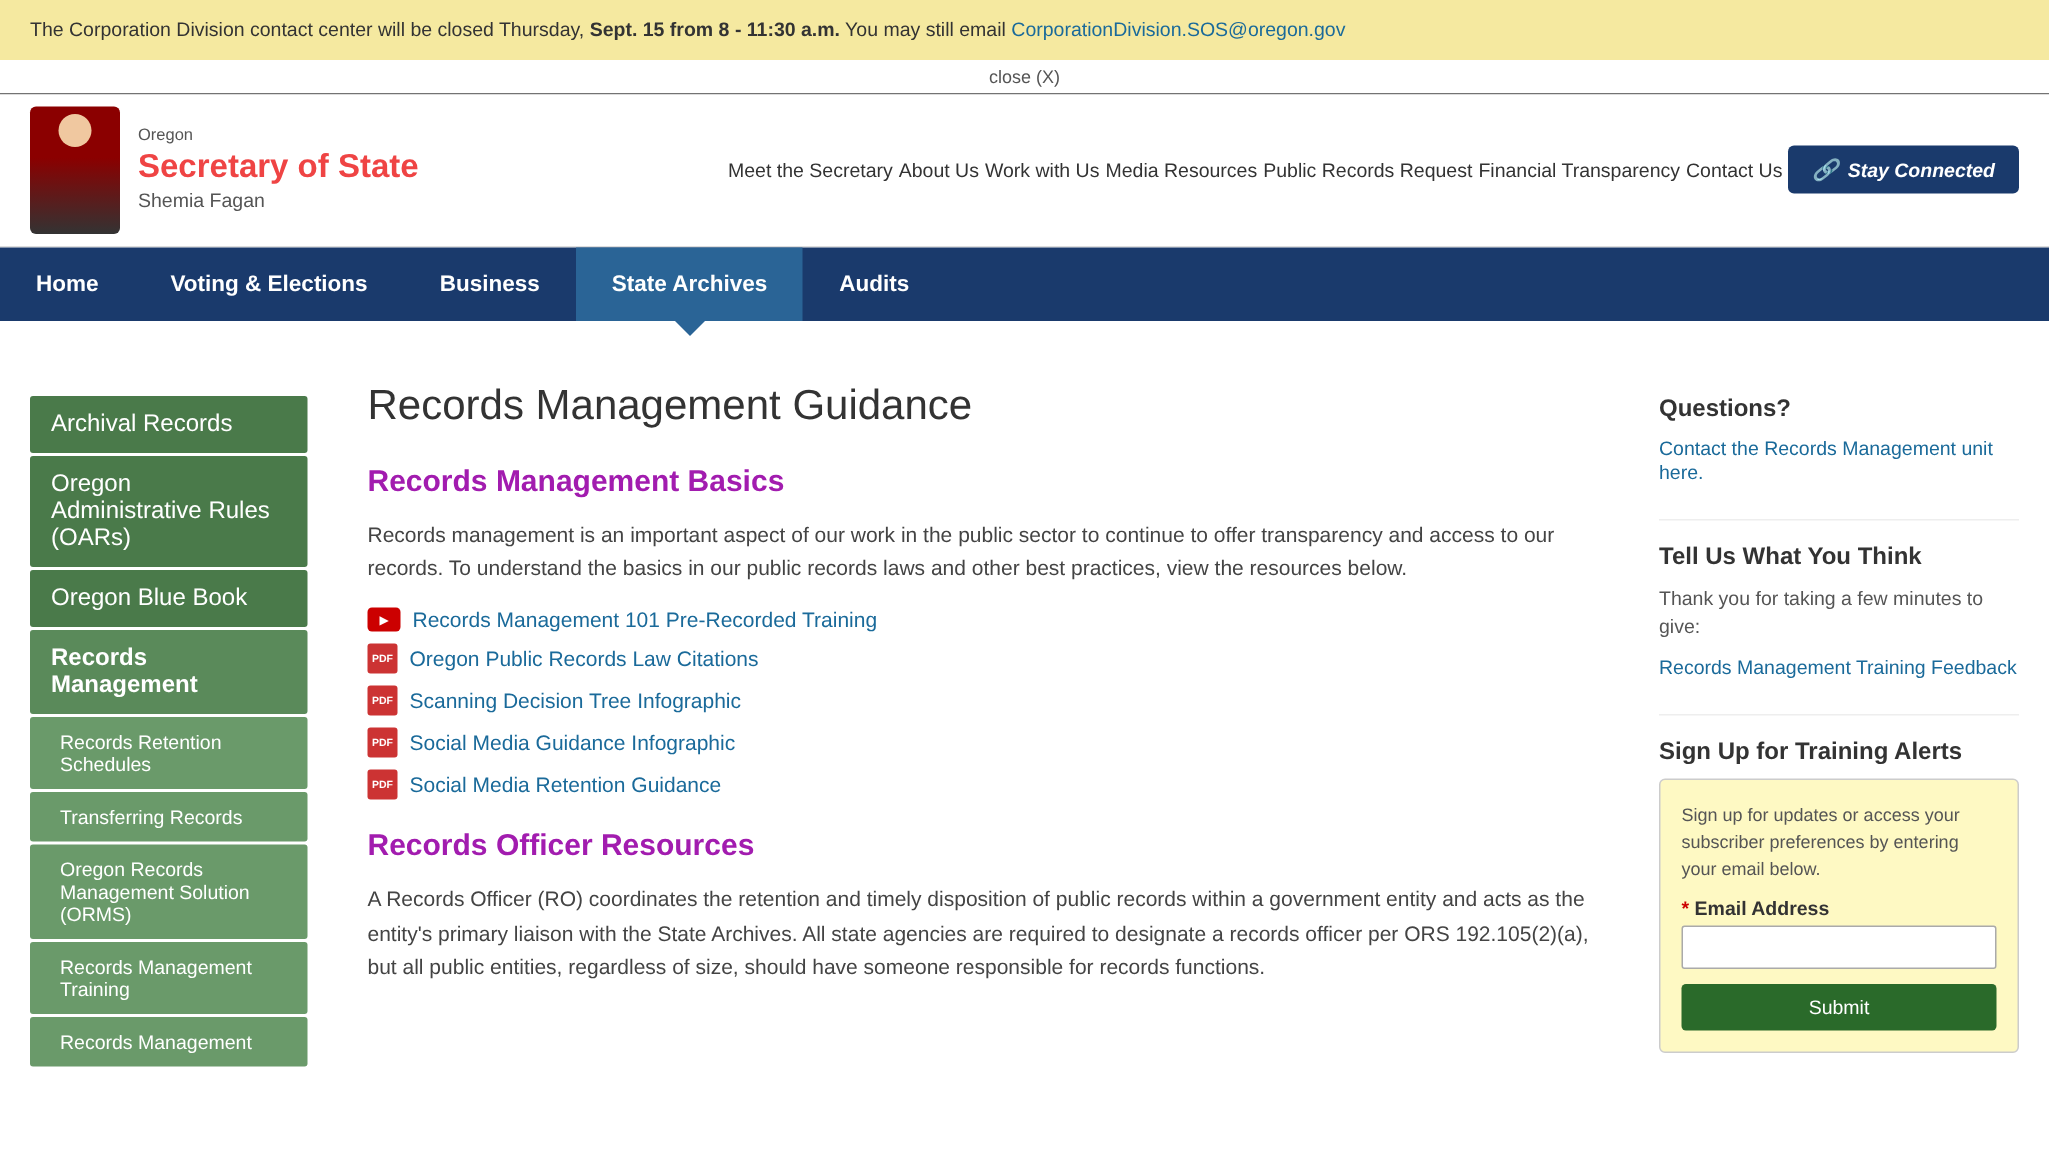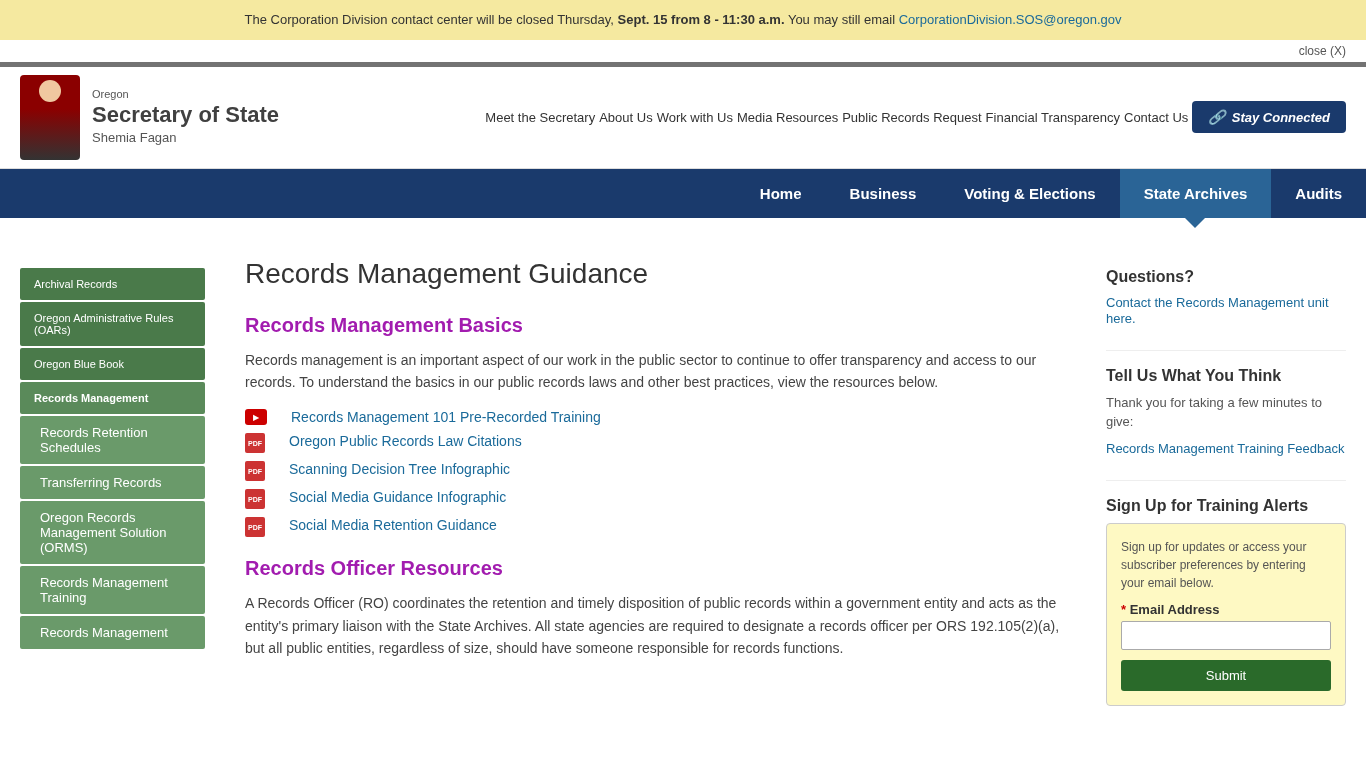--- a/index.html
+++ b/index.html
@@ -2,33 +2,33 @@
 <html><head>
   <meta charset="utf-8">
   <style>
     * { box-sizing: border-box; margin: 0; padding: 0; }
     body { font-family: Arial, sans-serif; font-size: 14px; color: #333; background: #fff; }
 
     
     .alert-banner {
       background: #f5e9a0;
       padding: 10px 20px;
-      text-align: center;
+      text-align: left;
       font-size: 13px;
       line-height: 1.5;
     }
     .alert-banner a { color: #1a6a9a; text-decoration: none; }
 
     
     .close-bar {
       background: #fff;
-      text-align: right;
+      text-align: center;
       padding: 4px 20px;
       font-size: 12px;
-      border-bottom: 5px solid #737373;
+      border-bottom: 1px solid #737373;
     }
     .close-bar a { color: #555; text-decoration: none; cursor: pointer; }
 
     
     .header {
       display: flex;
       align-items: center;
       justify-content: space-between;
       padding: 0 20px 0 0;
       background: #fff;
@@ -60,21 +60,21 @@
       top: 5px;
       left: 50%;
       transform: translateX(-50%);
       width: 22px;
       height: 22px;
       border-radius: 50%;
       background: #f0c8a0;
     }
     .logo-text { line-height: 1.3; }
     .logo-text .oregon { font-size: 11px; color: #555; }
-    .logo-text .sos { font-size: 22px; font-weight: bold; color: #404040; }
+    .logo-text .sos { font-size: 22px; font-weight: bold; color: #ef4444; }
     .logo-text .name { font-size: 13px; color: #555; }
 
     
     .top-nav {
       display: flex;
       align-items: center;
       gap: 4px;
       font-size: 13px;
       flex-wrap: wrap;
     }
@@ -94,21 +94,20 @@
     .stay-connected-btn::before {
       content: '🔗';
       font-size: 14px;
     }
 
     
     .main-nav {
       background: #1a3a6c;
       display: flex;
       align-items: stretch;
-      justify-content: flex-end;
     }
     .main-nav a {
       color: #fff;
       text-decoration: none;
       padding: 16px 24px;
       font-size: 15px;
       font-weight: bold;
       white-space: nowrap;
       display: block;
     }
@@ -141,21 +140,21 @@
       width: 185px;
       flex-shrink: 0;
       margin-top: 30px;
     }
     .sidebar-item {
       display: block;
       padding: 10px 14px;
       background: #4a7a4a;
       color: #fff;
       text-decoration: none;
-      font-size: 11px;
+      font-size: 16px;
       margin-bottom: 2px;
       border-radius: 2px;
     }
     .sidebar-item.active { background: #5a8a5a; font-weight: bold; }
     .sidebar-sub-item {
       display: block;
       padding: 9px 14px 9px 20px;
       background: #6a9a6a;
       color: #fff;
       text-decoration: none;
@@ -186,22 +185,22 @@
     }
     .section-body {
       font-size: 14px;
       line-height: 1.6;
       color: #444;
       margin-bottom: 16px;
     }
     .resource-list { list-style: none; margin-bottom: 20px; }
     .resource-list li {
       display: flex;
-      align-items: flex-start;
-      gap: 24px;
+      align-items: center;
+      gap: 8px;
       margin-bottom: 8px;
       font-size: 14px;
     }
     .resource-list li a { color: #1a6a9a; text-decoration: none; }
     .icon-youtube {
       width: 22px;
       height: 16px;
       background: #cc0000;
       border-radius: 3px;
       display: inline-flex;
@@ -320,22 +319,22 @@
     <a href="#">Media Resources</a>
     <a href="#">Public Records Request</a>
     <a href="#">Financial Transparency</a>
     <a href="#">Contact Us</a>
     <a class="stay-connected-btn" href="#">Stay Connected</a>
   </nav>
 </div>
 
 <nav class="main-nav">
   <a href="#">Home</a>
+  <a href="#">Voting &amp; Elections</a>
   <a href="#">Business</a>
-  <a href="#">Voting &amp; Elections</a>
   <a class="active" href="#">State Archives</a>
   <a href="#">Audits</a>
 </nav>
 
 <div class="page-wrapper">
 
   <aside class="sidebar">
     <a class="sidebar-item" href="#">Archival Records</a>
     <a class="sidebar-item" href="#">Oregon Administrative Rules (OARs)</a>
     <a class="sidebar-item" href="#">Oregon Blue Book</a>

